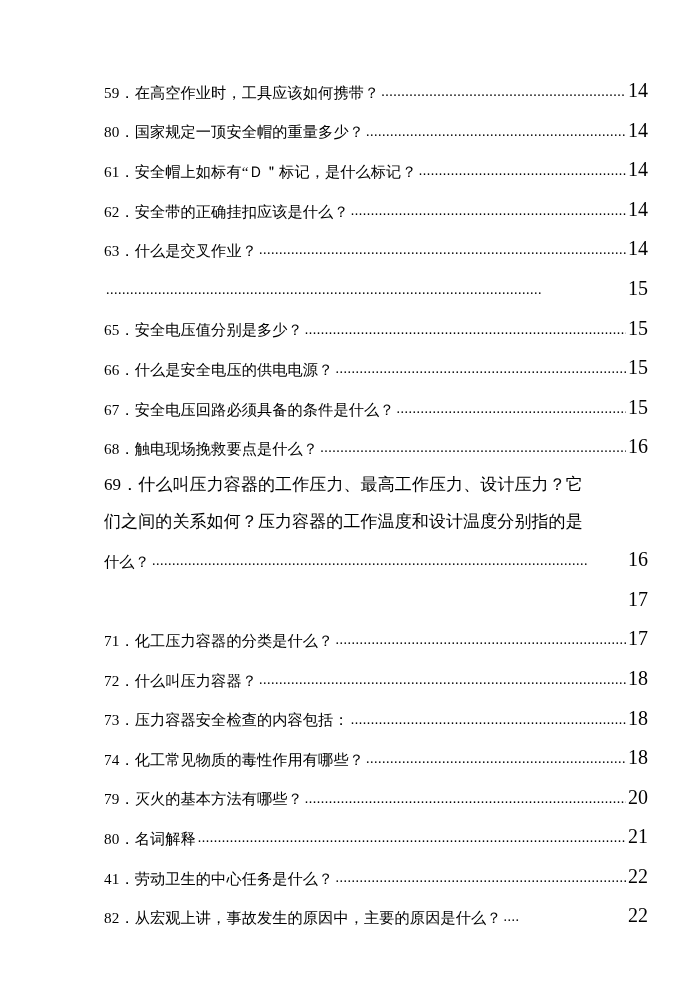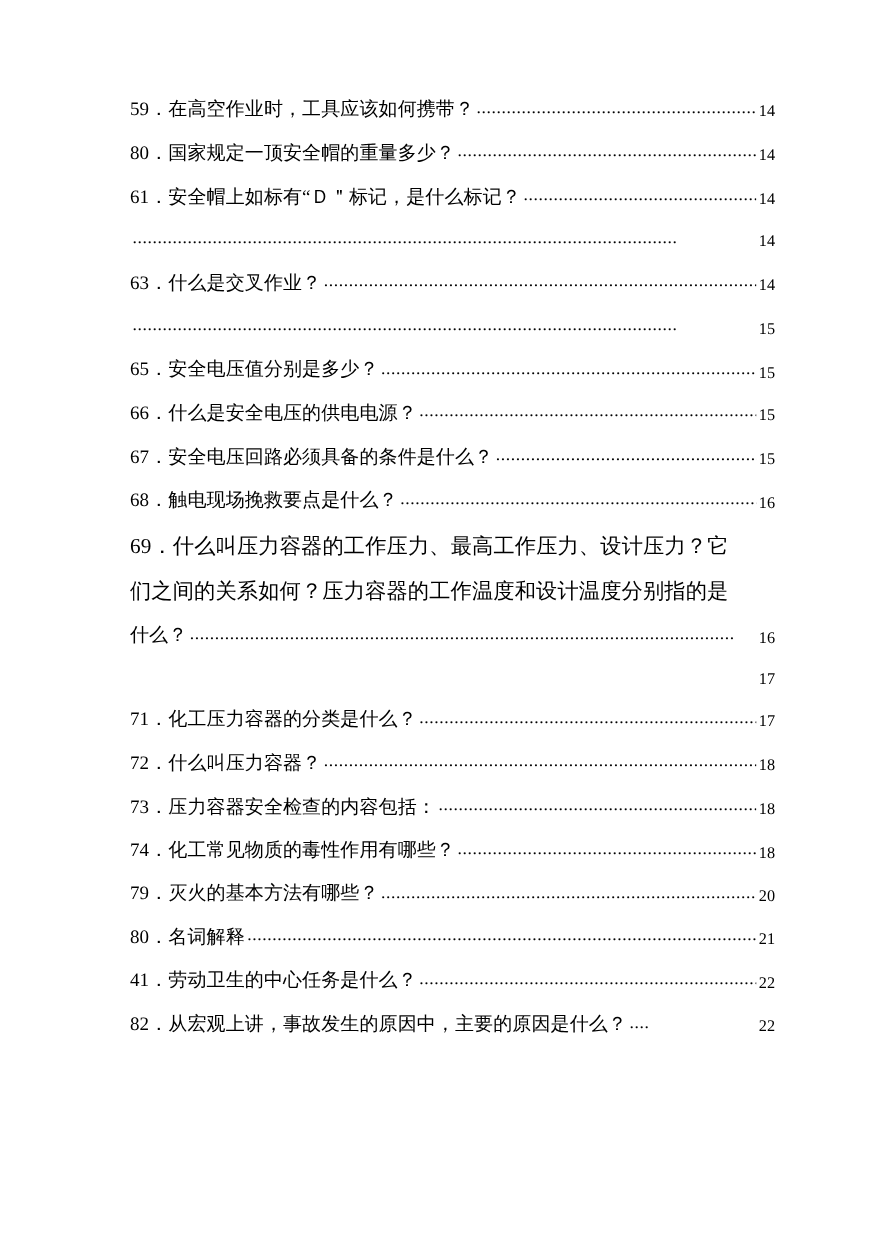--- a/index.html
+++ b/index.html
@@ -13,21 +13,21 @@
     font-family: "Liberation Serif", "DejaVu Serif", serif;
     color: #000000;
     overflow: hidden;
   }
   .page {
     position: relative;
     width: 700px;
     height: 990px;
     background: #ffffff;
     box-sizing: border-box;
-    padding: 80px 80px 60px 104px;
+    padding: 80px 52px 60px 104px;
   }
   .toc {
     display: block;
   }
   .toc-entry {
     display: block;
     width: 100%;
     font-size: 15.2px;
     line-height: 1.0;
     margin: 0 0 19.6px 0;
@@ -49,21 +49,21 @@
     overflow: hidden;
     white-space: nowrap;
     font-size: 14px;
     color: #000;
     margin: 0 1px 1px 2px;
     letter-spacing: 0.5px;
     line-height: 1;
   }
   .page-num {
     white-space: nowrap;
-    font-size: 13px;
+    font-size: 20px;
     padding-left: 1px;
   }
   
   .toc-entry.multiline {
     margin-bottom: 19.6px;
   }
   .toc-entry.multiline .wrap-line {
     display: block;
     white-space: nowrap;
     font-size: 17px;
@@ -105,20 +105,21 @@
     <div class="toc-entry">
       <div class="entry-inner">
         <span class="entry-text">61．安全帽上如标有“Ｄ＂标记，是什么标记？</span>
         <span class="dots">.............................................................................................................</span>
         <span class="page-num">14</span>
       </div>
     </div>
 
     <div class="toc-entry">
       <div class="entry-inner">
+        <span class="entry-text">62．安全带的正确挂扣应该是什么？</span>
         <span class="dots">.............................................................................................................</span>
         <span class="page-num">14</span>
       </div>
     </div>
 
     <div class="toc-entry">
       <div class="entry-inner">
         <span class="entry-text">63．什么是交叉作业？</span>
         <span class="dots">.............................................................................................................</span>
         <span class="page-num">14</span>

